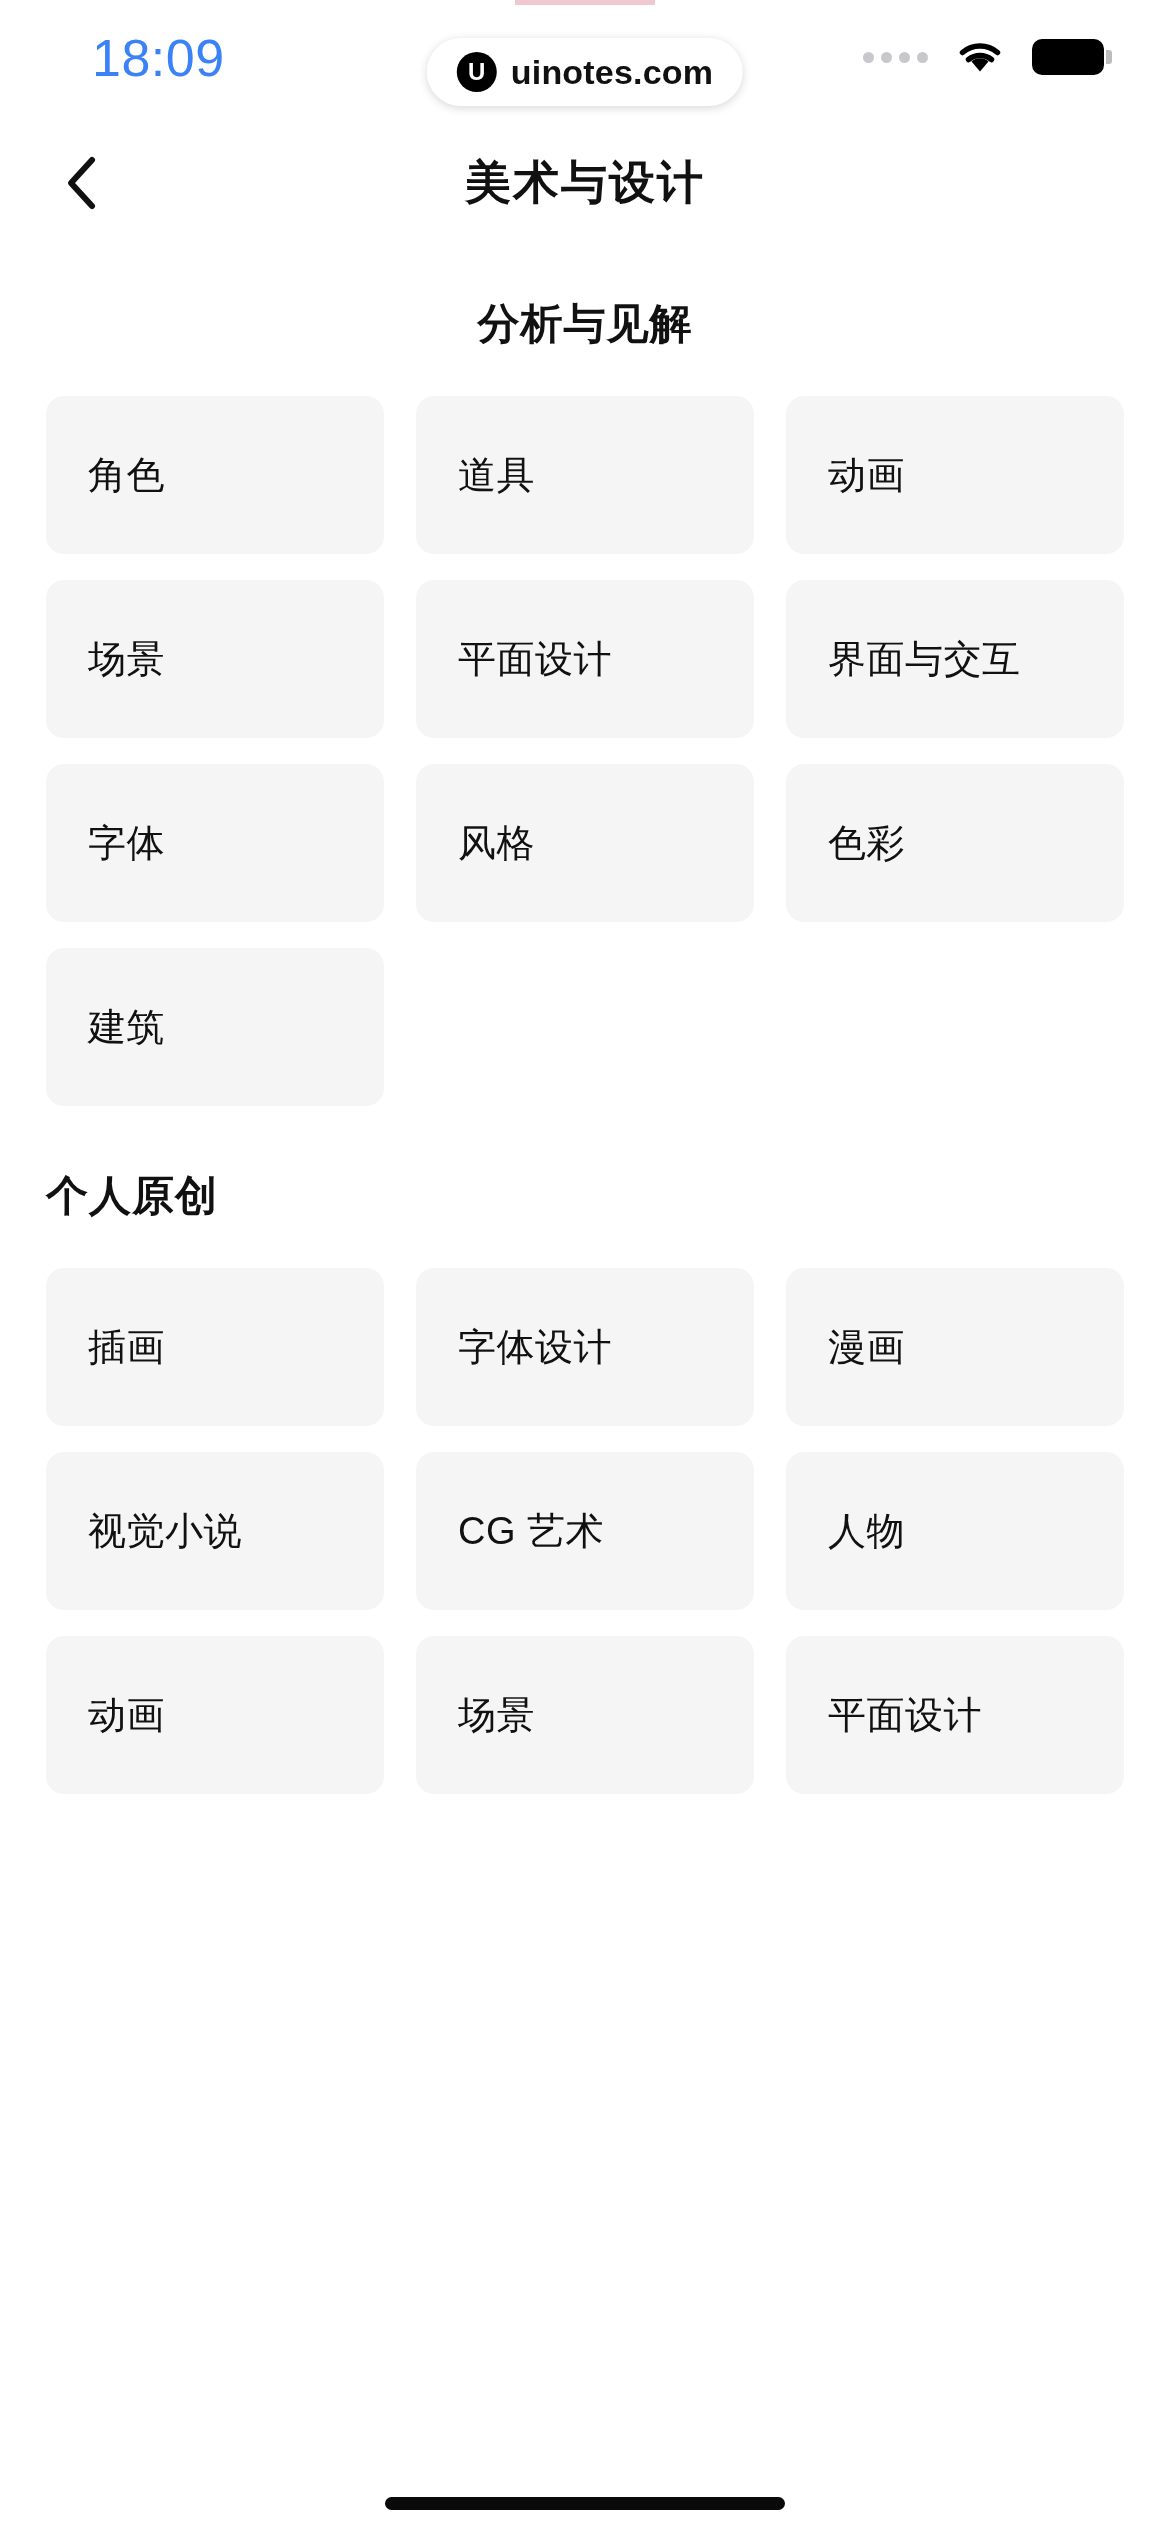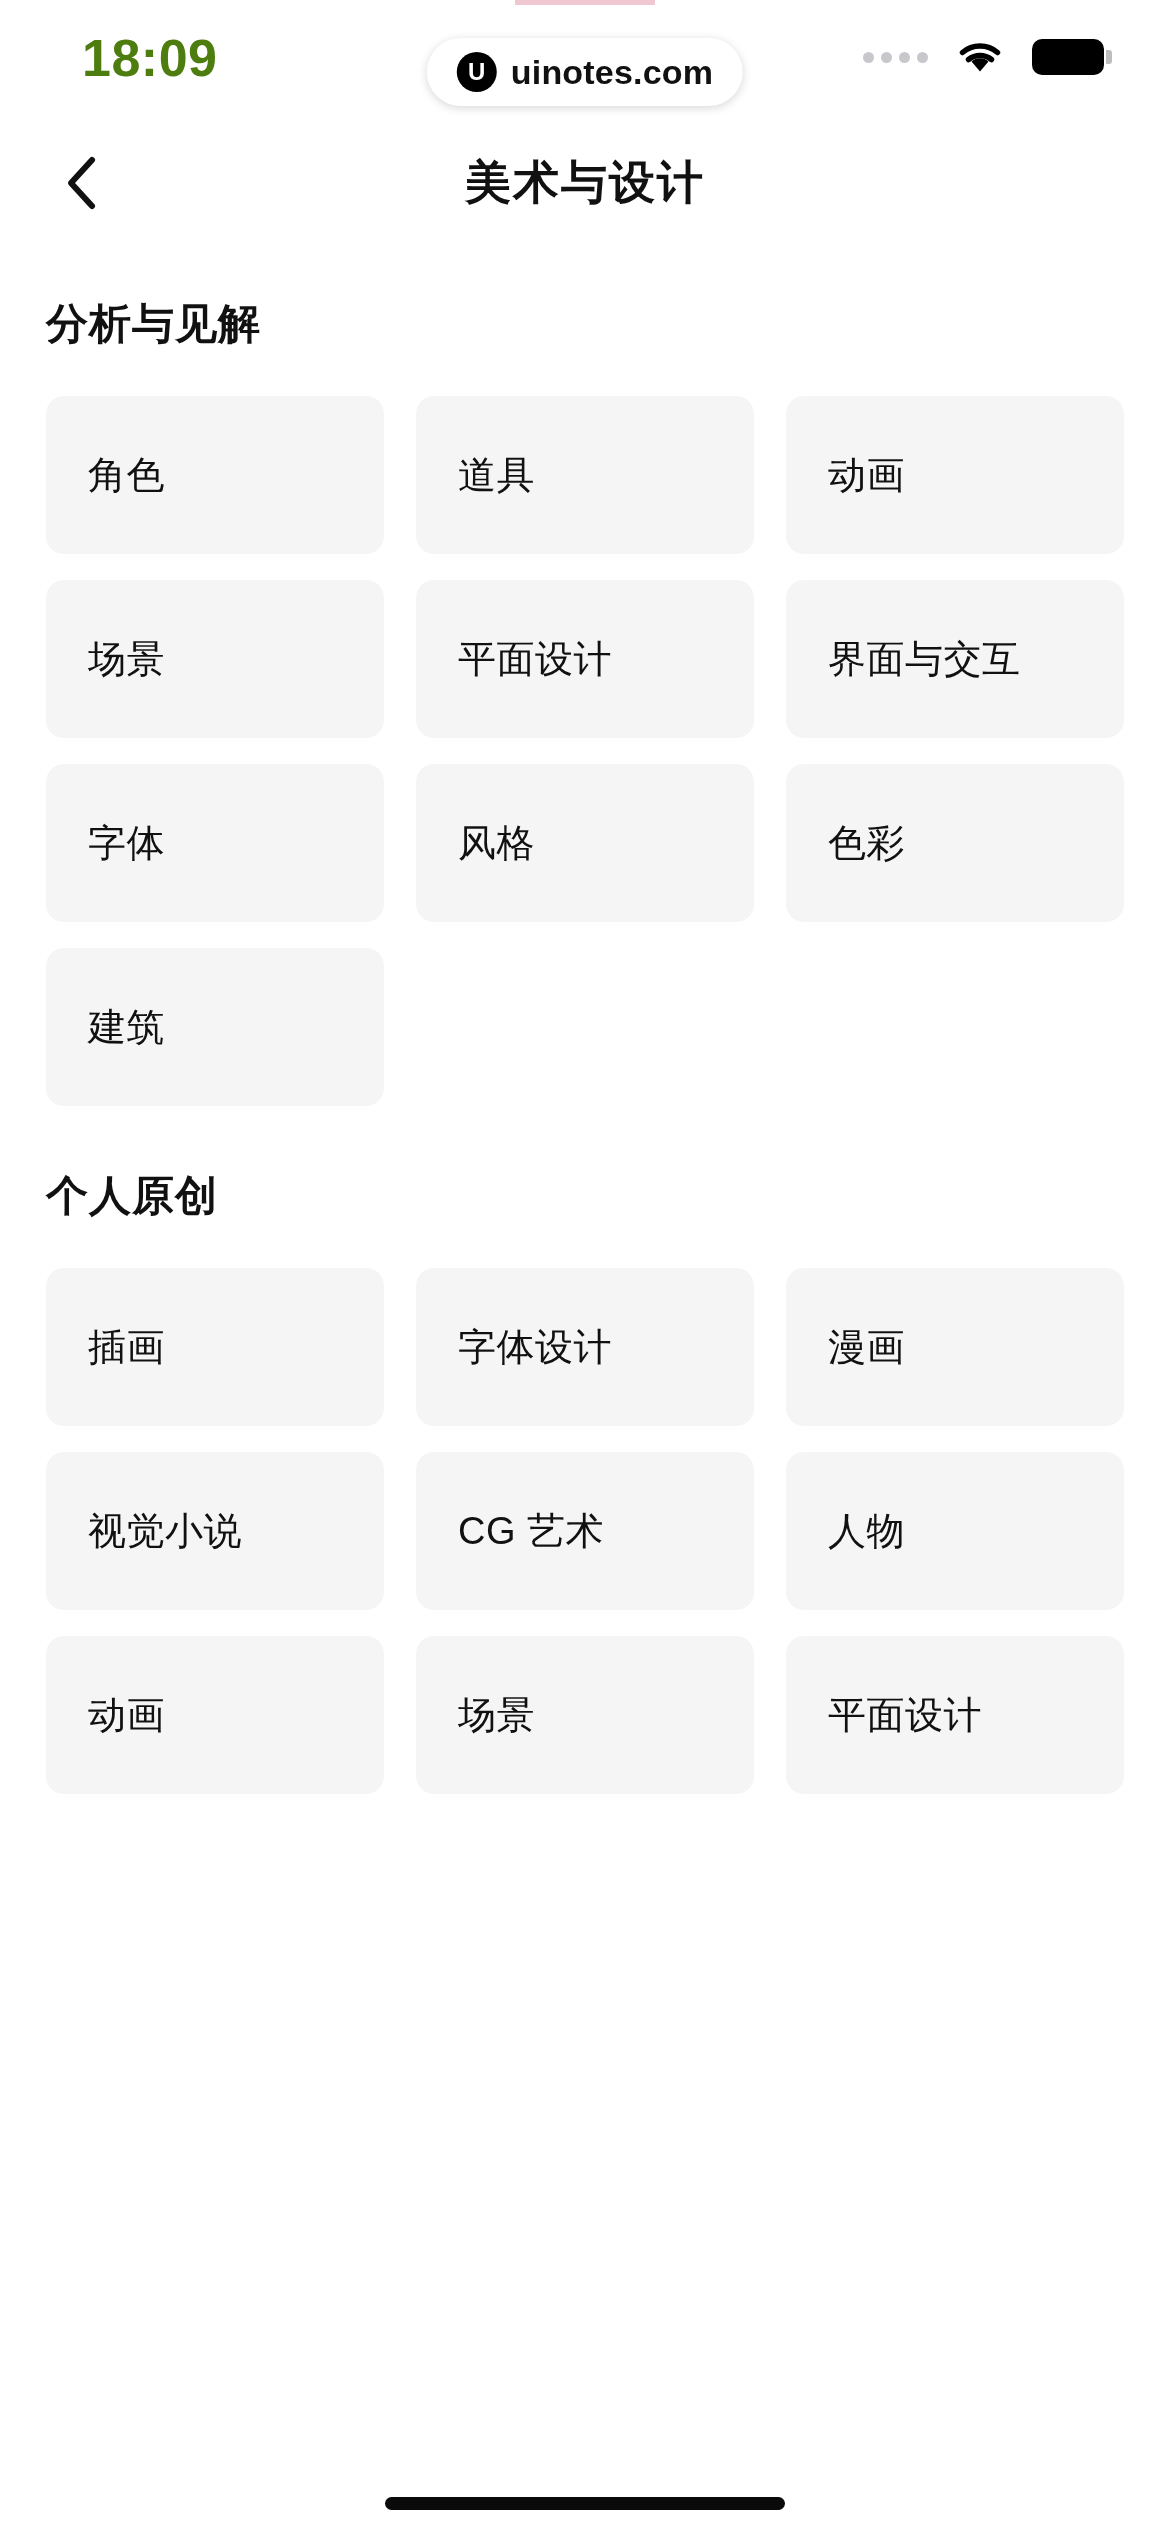--- a/index.html
+++ b/index.html
@@ -14,26 +14,26 @@
 
   
   .statusbar {
     position:relative;
     height:128px;
     display:flex;
     align-items:center;
   }
   .status-time {
     position:absolute;
-    left:82px;
+    left:92px;
     top:28px;
     font-size:52px;
-    font-weight:700;
+    font-weight:400;
     letter-spacing:0.5px;
-    color:#4d7c0f;
+    color:#3b82f6;
   }
   .status-pill {
     position:absolute;
     left:50%;
     transform:translateX(-50%);
     top:38px;
     height:68px;
     padding:0 30px;
     background:#ffffff;
     border-radius:34px;
@@ -119,21 +119,21 @@
   
   .content { padding:0 46px; }
   .section-title {
     font-size:42px;
     font-weight:700;
     color:#111;
     letter-spacing:1px;
     margin-top:62px;
     margin-bottom:44px;
   }
-  .section:first-child .section-title { margin-top:58px; }
+  .section:first-child .section-title { margin-top:58px;text-align:center; }
   .grid {
     display:grid;
     grid-template-columns:1fr 1fr 1fr;
     column-gap:32px;
     row-gap:26px;
   }
   .cell {
     height:158px;
     background:#f5f5f5;
     border-radius:18px;

